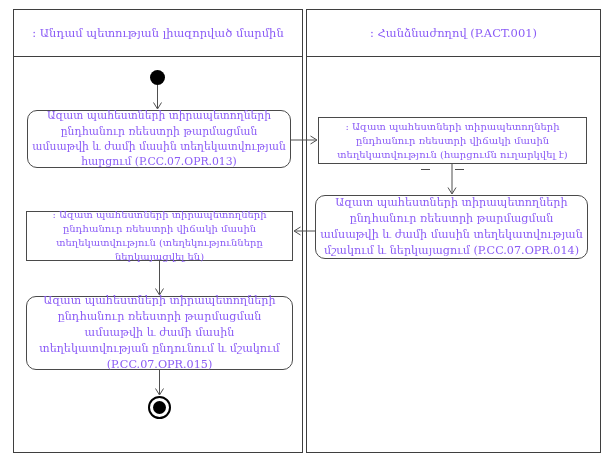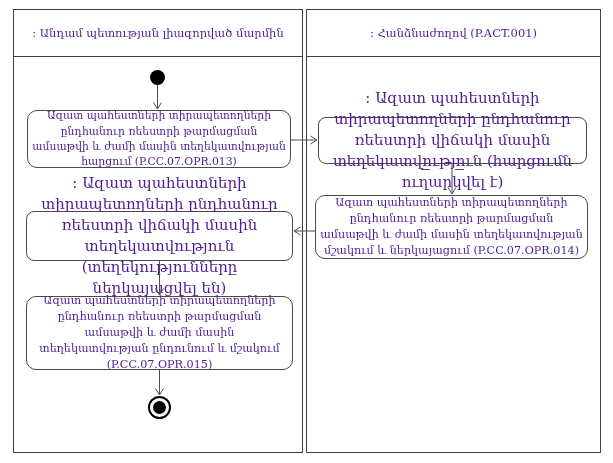--- a/index.html
+++ b/index.html
@@ -1,36 +1,36 @@
 <!DOCTYPE html>
 <html><head>
 <meta charset="utf-8">
 <style>
   html,body { margin:0; padding:0; background:#ffffff; }
   #screen {
     position:relative; width:613px; height:463px;
     background:#ffffff; overflow:hidden;
     font-family:"DejaVu Serif","DejaVu Sans",serif;
-    color:#4c1d95;
+    color:#8b5cf6;
   }
   .lane { position:absolute; border:1px solid #3f3f3f; background:#ffffff; box-sizing:border-box; }
   .lane-left  { left:13px;  top:9px; width:290px; height:444px; }
   .lane-right { left:306px; top:9px; width:295px; height:444px; }
   .lane-header {
     height:46px; border-bottom:1px solid #3f3f3f;
     display:flex; flex-direction:column; justify-content:center; align-items:center;
     font-size:11.5px; line-height:1.45; text-align:center;
   }
   .node {
     position:absolute; border:1px solid #4a4a4a; background:#ffffff;
     display:flex; align-items:center; justify-content:center;
     text-align:center; box-sizing:border-box; padding:2px 4px;
   }
   .activity { border-radius:10px; font-size:10.8px; line-height:1.42; }
-  .object   { border-radius:8px;    font-size:15px; line-height:1.40; }
+  .object   { border-radius:0;    font-size:10px; line-height:1.40; }
   #node-opr013         { left:27px;  top:110px; width:264px; height:58px; }
   #node-info-sent      { left:318px; top:117px; width:269px; height:47px; }
   #node-opr014         { left:315px; top:195px; width:273px; height:64px; font-size:11.2px; }
   #node-info-presented { left:26px;  top:211px; width:267px; height:50px; }
   #node-opr015         { left:26px;  top:296px; width:267px; height:74px; font-size:11.2px; }
   .start-node {
     position:absolute; left:150px; top:70px; width:15px; height:15px;
     border-radius:50%; background:#000000;
   }
   .end-node {

